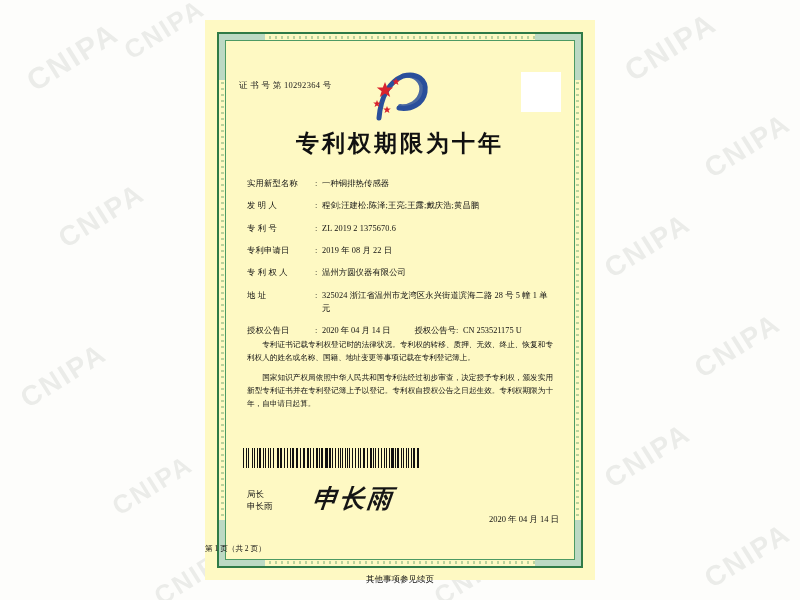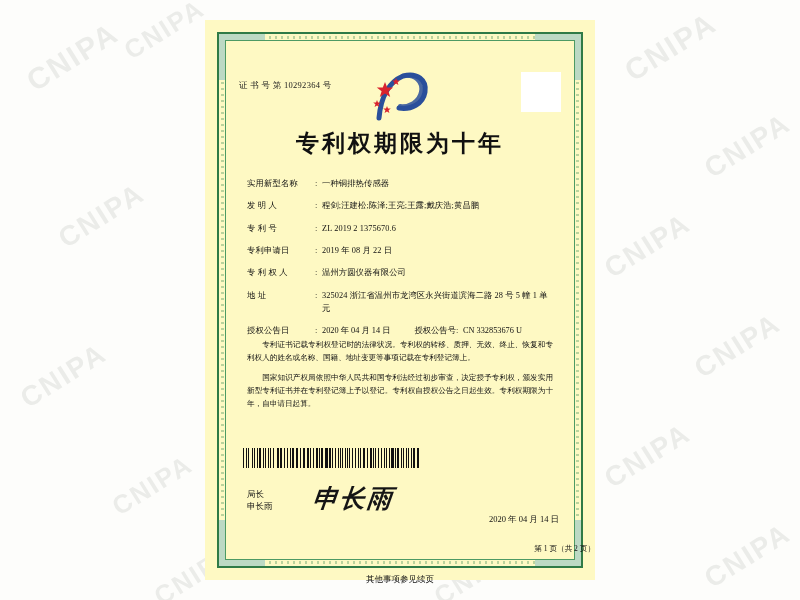--- a/index.html
+++ b/index.html
@@ -211,21 +211,21 @@
     top: 494px;
     font-size: 8.5px;
     color: #111;
   }
 
   
   #page-num {
     position: absolute;
     left: 0; right: 0;
     top: 524px;
-    text-align: right;
+    text-align: left;
     font-size: 7.6px;
     color: #111;
   }
   #outside-note {
     position: absolute;
     left: 0; right: 0;
     top: 574px;
     text-align: center;
     font-size: 8.5px;
     color: #111;
@@ -328,21 +328,21 @@
       <div class="row">
         <div class="inline-pair">
           <div class="seg">
             <div class="lbl">授权公告日</div>
             <div class="colon">:</div>
             <div class="lbl2">2020 年 04 月 14 日</div>
           </div>
           <div class="seg right">
             <div class="lbl2">授权公告号</div>
             <div class="colon">:</div>
-            <div class="lbl2">CN 332853676 U</div>
+            <div class="lbl2">CN 253521175 U</div>
           </div>
         </div>
       </div>
 
     </div>
 
     <div id="paras">
       <p>专利证书记载专利权登记时的法律状况。专利权的转移、质押、无效、终止、恢复和专利权人的姓名或名称、国籍、地址变更等事项记载在专利登记簿上。</p>
       <p>国家知识产权局依照中华人民共和国专利法经过初步审查，决定授予专利权，颁发实用新型专利证书并在专利登记簿上予以登记。专利权自授权公告之日起生效。专利权期限为十年，自申请日起算。</p>
     </div>

